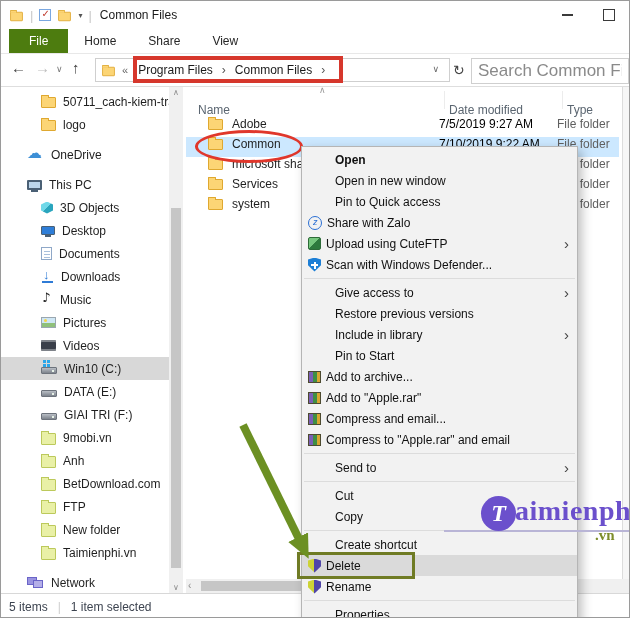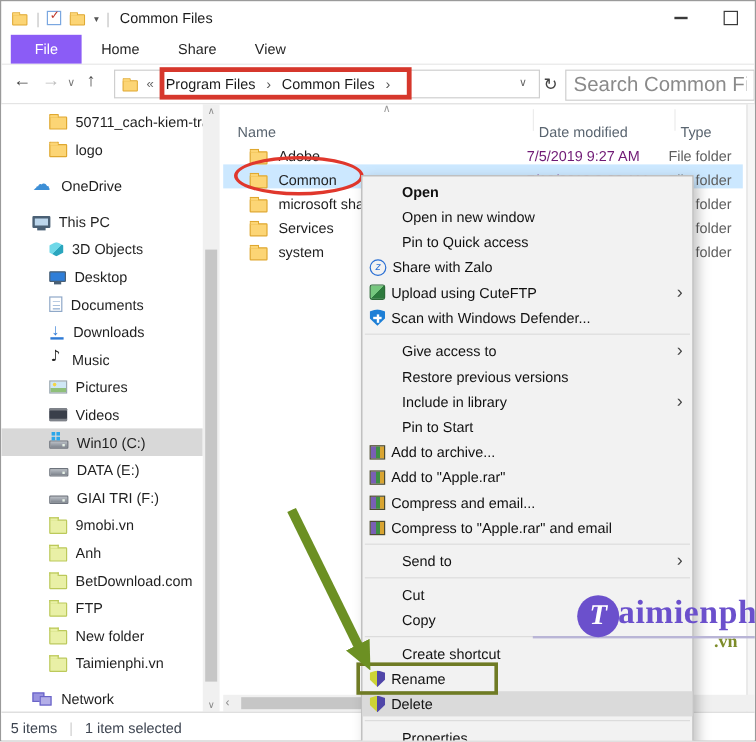--- a/index.html
+++ b/index.html
@@ -11,21 +11,21 @@
   .qat{display:flex;align-items:center;gap:6px;}
   .pipe{color:#c9c9c9;font-size:13px;}
   .title-text{margin-left:8px;font-size:12px;color:#1a1a1a;}
   .qat-chev{font-size:8px;color:#555;}
   .win-controls{position:absolute;right:0;top:0;height:28px;display:flex;align-items:center;gap:30px;padding-right:14px;}
   .min-glyph{display:inline-block;width:11px;height:2px;background:#3a3a3a;}
   .max-glyph{display:inline-block;width:10px;height:10px;border:1.5px solid #3a3a3a;background:#fff;}
   
   .tabs{position:absolute;left:0;top:28px;right:0;height:24px;border-bottom:1px solid #e8e8e8;display:flex;align-items:stretch;}
   .tab{display:flex;align-items:center;padding:0 16px;color:#262626;font-size:12px;}
-  .tab.active{background:#8b5cf6;color:#fff;margin-left:8px;padding:0 20px;}
+  .tab.active{background:#4d7c0f;color:#fff;margin-left:8px;padding:0 20px;}
   
   .toolbar{position:absolute;left:0;top:52px;right:0;height:33px;border-bottom:1px solid #dedede;}
   .navbtn{position:absolute;top:6px;font-size:15px;color:#444;}
   .nav-back{left:10px;}
   .nav-fwd{left:34px;color:#bdbdbd;}
   .nav-drop{left:55px;font-size:9px;top:11px;color:#777;}
   .nav-up{left:71px;}
   .addressbar{position:absolute;left:94px;top:5px;width:353px;height:22px;border:1px solid #cfcfcf;background:#fff;display:flex;align-items:center;}
   .addr-folder{margin-left:5px;}
   .addr-chev{margin-left:6px;color:#666;font-size:11px;}
@@ -48,25 +48,25 @@
   .sb-v{position:absolute;left:168px;top:86px;width:14px;height:506px;background:#f0f0f0;}
   .sb-v .arr{position:absolute;left:0;width:14px;text-align:center;font-size:8px;color:#8a8a8a;}
   .sb-v .thumb{position:absolute;left:2px;top:121px;width:10px;height:360px;background:#c6c6c6;}
   
   .fhead{position:absolute;left:185px;top:96px;right:10px;height:26px;display:flex;align-items:center;color:#5a6570;}
   .h-name{margin-left:12px;width:251px;}
   .h-date{width:118px;}
   .sort-caret{position:absolute;left:318px;top:84px;font-size:9px;color:#9a9a9a;}
   .colsep{position:absolute;top:90px;width:1px;height:18px;background:#ececec;}
   .file-rows{position:absolute;left:185px;top:116px;right:10px;}
-  .frow{height:20px;display:flex;align-items:flex-end;}
+  .frow{height:20px;display:flex;align-items:flex-start;}
   .frow.selected{background:#cce8ff;}
   .frow .ico{margin-left:22px;}
   .fname{margin-left:9px;width:207px;white-space:nowrap;overflow:hidden;}
-  .fdate{width:118px;color:#701a75;}
+  .fdate{width:118px;color:#000000;}
   .ftype{color:#5f5f5f;white-space:nowrap;}
   .vline{position:absolute;left:621px;top:86px;width:1px;height:506px;background:#dcdcdc;}
   .vtrack{position:absolute;left:622px;top:86px;width:8px;height:506px;background:#f6f6f6;}
   .sb-h{position:absolute;left:185px;top:578px;width:445px;height:14px;background:#f0f0f0;}
   .sb-h .arr{position:absolute;left:2px;top:1px;font-size:10px;color:#8a8a8a;}
   .sb-h .thumb{position:absolute;left:15px;top:2px;width:360px;height:10px;background:#c6c6c6;}
   
   .statusbar{position:absolute;left:0;top:592px;right:0;height:25px;border-top:1px solid #d8d8d8;display:flex;align-items:center;
              padding-left:8px;color:#3d4450;background:#fff;}
   .status-div{color:#cfcfcf;margin:0 10px;}
@@ -402,27 +402,27 @@
       </div>
       <div class="mi">
         <span class="mico"></span>
         <span class="mlabel">Copy</span>
       </div>
       <div class="msep"></div>
       <div class="mi">
         <span class="mico"></span>
         <span class="mlabel">Create shortcut</span>
       </div>
-      <div class="mi">
-        <span class="mico ico ico-shield"></span>
-        <span class="mlabel">Rename</span>
-      </div>
       <div class="mi hl">
         <span class="mico ico ico-shield"></span>
         <span class="mlabel">Delete</span>
+      </div>
+      <div class="mi">
+        <span class="mico ico ico-shield"></span>
+        <span class="mlabel">Rename</span>
       </div>
       <div class="msep"></div>
       <div class="mi">
         <span class="mico"></span>
         <span class="mlabel">Properties</span>
       </div>
     </div>
 
   <div class="red-rect"></div>
   <div class="red-ellipse"></div>

